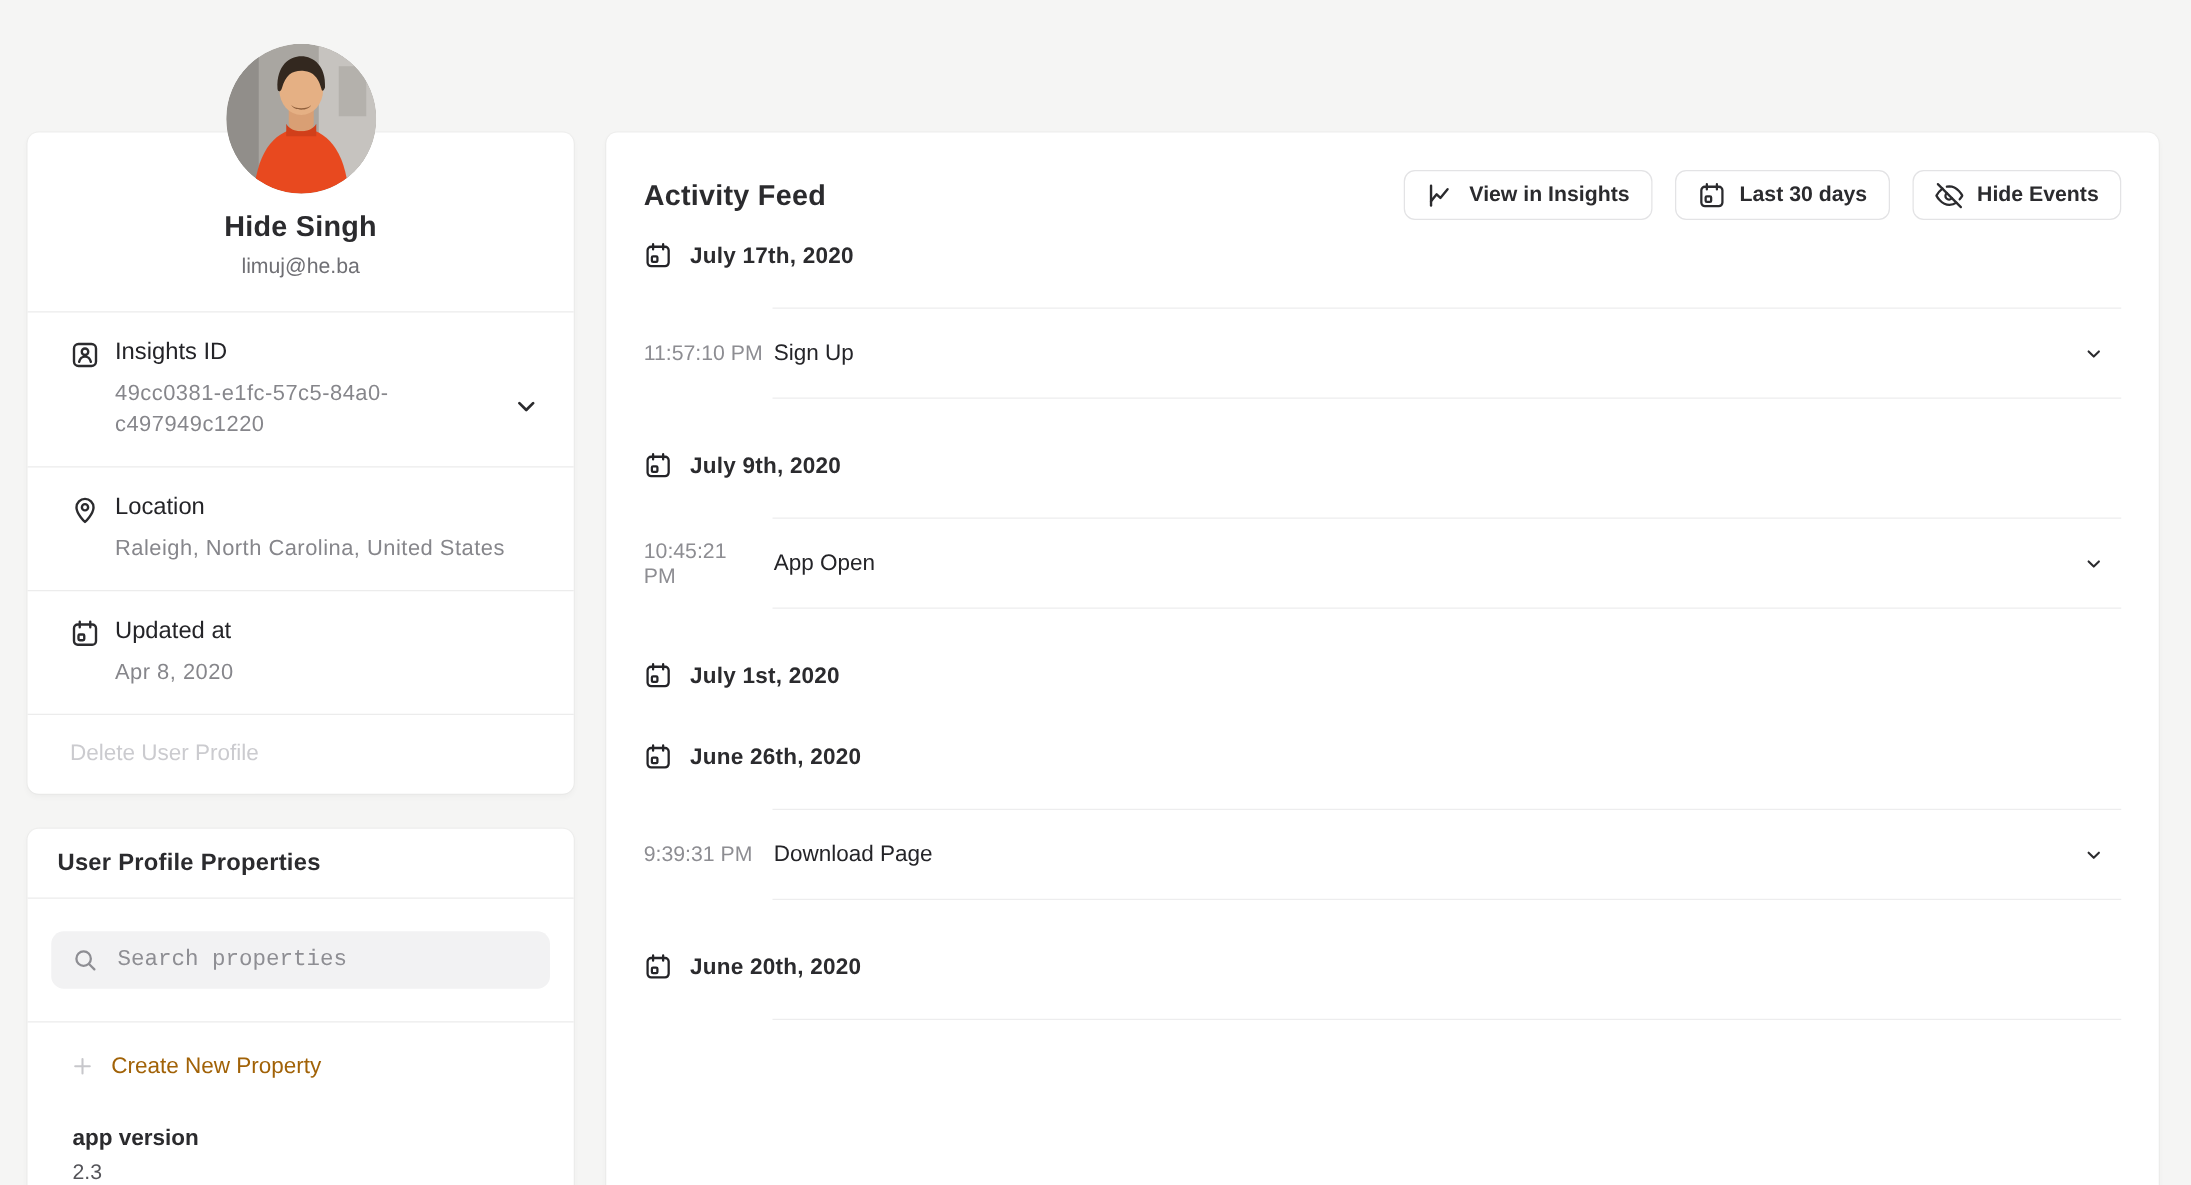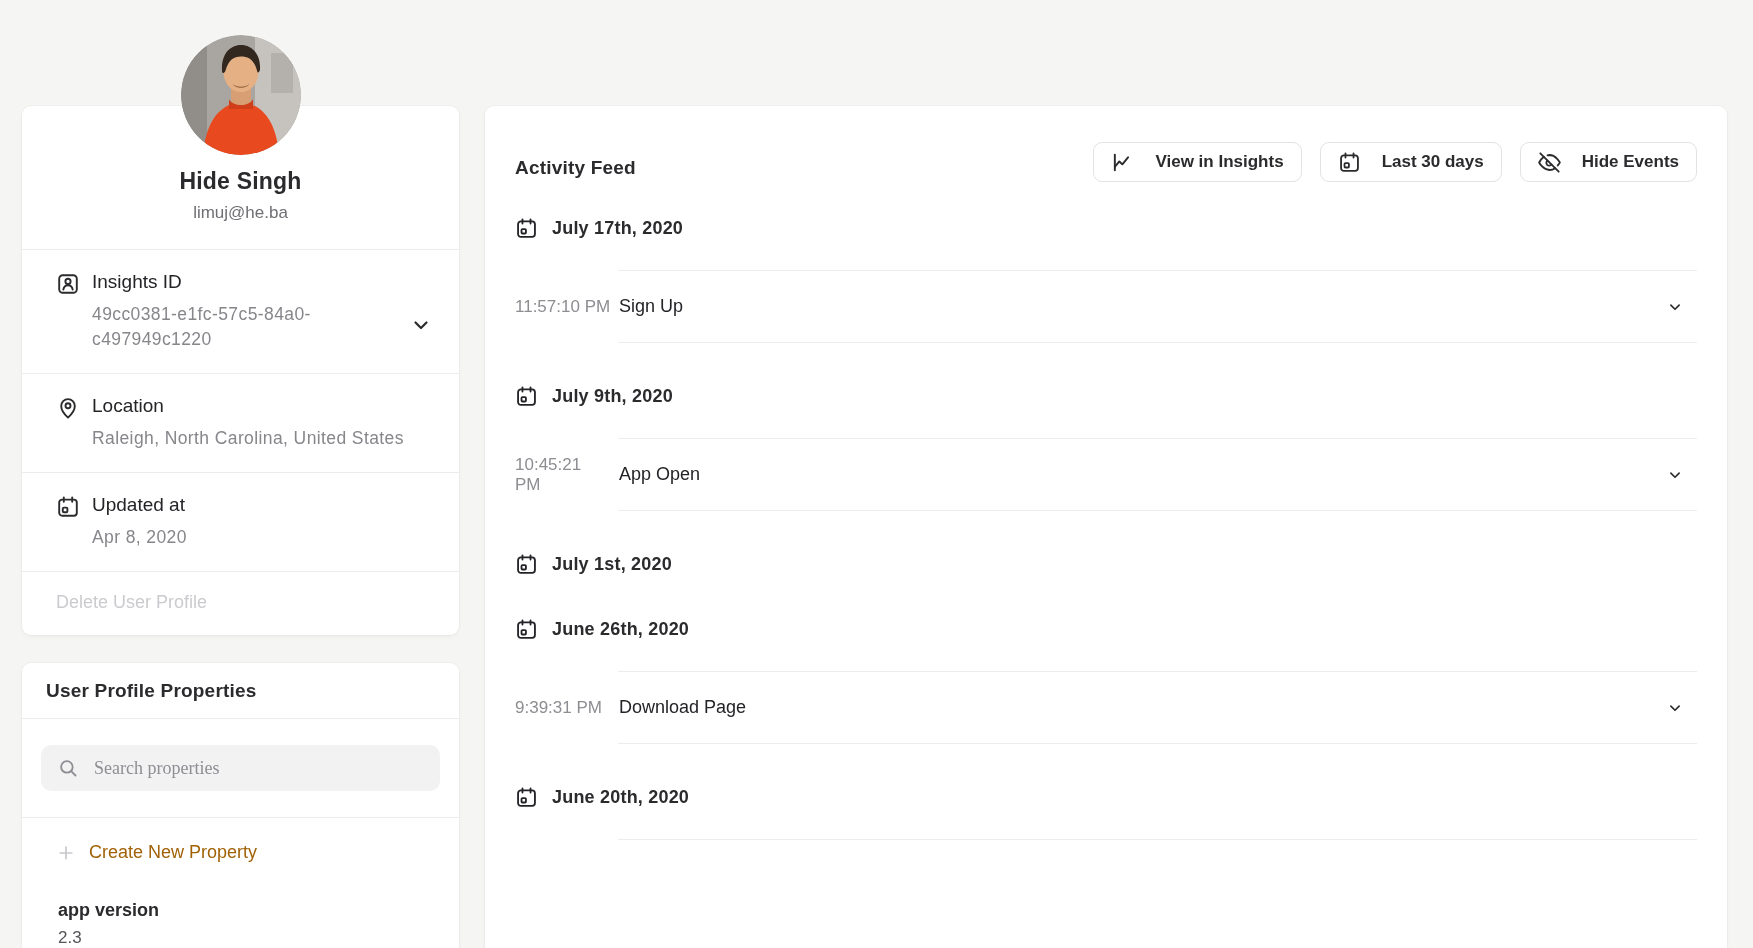--- a/index.html
+++ b/index.html
@@ -21,39 +21,39 @@
   .side-label{font-size:19px;color:#242428;margin-bottom:9px;}
   .side-value{font-size:17.5px;color:#86868b;line-height:25px;letter-spacing:.4px;}
   .side-chevron{position:absolute;right:26px;top:50%;margin-top:-9px;width:18px;height:18px;color:#2b2b2e;cursor:pointer;}
   .delete-row{border-top:1px solid #ececec;padding:20px 24px 22px 34px;color:#cbcbcf;font-size:18px;font-weight:500;cursor:default;}
 
   .props-card{margin-top:28px;padding-bottom:180px;}
   .props-title{padding:17px 24px 16px;font-size:19px;font-weight:700;letter-spacing:.2px;}
   .props-search{border-top:1px solid #ececec;padding:26px 19px;}
   .search-box{height:46px;background:#f2f2f3;border-radius:10px;display:flex;align-items:center;gap:13px;padding:0 16px;}
   .search-box .icon{width:22px;height:22px;color:#8e8e93;}
-  .search-box input{border:none;outline:none;background:transparent;font-family:Liberation Serif, serif;font-size:18px;color:#3a3a3e;flex:1;}
+  .search-box input{border:none;outline:none;background:transparent;font-family:Liberation Mono, monospace;font-size:18px;color:#3a3a3e;flex:1;}
   .search-box input::placeholder{color:#8e8e93;}
   .props-body{border-top:1px solid #ececec;padding:24px 24px 0;}
   .create-row{display:flex;align-items:center;gap:13px;padding-left:10px;color:#a16207;font-size:18px;font-weight:500;cursor:default;}
   .create-row .icon{width:20px;height:20px;color:#c7c7cb;}
   .prop-item{margin:37px -24px 0;padding:0 24px 26px 36px;border-bottom:1px solid #ececec;}
   .prop-name{font-size:18px;font-weight:700;margin-bottom:7px;}
   .prop-value{font-size:17px;color:#55555a;}
 
   
   .main-card{position:absolute;left:485px;top:106px;width:1242px;height:960px;box-sizing:border-box;padding:0 30px;}
   .feed-header{display:flex;align-items:center;justify-content:space-between;padding-top:30px;}
-  .feed-title{font-size:19px;font-weight:700;letter-spacing:.2px;line-height:40px;margin-top:12px;}
+  .feed-title{font-size:23px;font-weight:700;letter-spacing:.2px;line-height:40px;}
   .toolbar{display:flex;gap:18px;}
-  .btn{height:40px;box-sizing:border-box;border:1px solid #e3e3e5;border-radius:9px;background:#fff;display:flex;align-items:center;gap:21px;padding:0 17px;font-family:inherit;font-size:17px;font-weight:700;color:#2b2b2e;cursor:pointer;}
+  .btn{height:40px;box-sizing:border-box;border:1px solid #e3e3e5;border-radius:9px;background:#fff;display:flex;align-items:center;gap:11px;padding:0 17px;font-family:inherit;font-size:17px;font-weight:700;color:#2b2b2e;cursor:pointer;}
   .btn .icon{width:23px;height:23px;}
 
   .feed-group{margin-top:41px;}
-  .feed-group:first-child{margin-top:28px;}
+  .feed-group:first-child{margin-top:16px;}
   .group-header{display:flex;align-items:center;gap:14px;height:24px;}
   .group-header .icon{width:23px;height:23px;color:#232327;}
   .group-date{font-size:18px;font-weight:700;letter-spacing:.2px;}
   .group-rows{margin-left:103px;margin-top:30px;border-top:1px solid #ededee;}
   .event-row{height:71px;display:flex;align-items:center;border-bottom:1px solid #ededee;position:relative;cursor:pointer;}
   .event-time{position:absolute;left:-103px;width:96px;color:#8d8d92;font-size:17px;}
   .event-name{flex:1;font-size:18px;font-weight:500;color:#242428;padding-left:1px;}
   .event-chevron{width:18px;height:18px;color:#2b2b2e;margin-right:13px;}
 
   .icon svg{display:block;width:100%;height:100%;}

